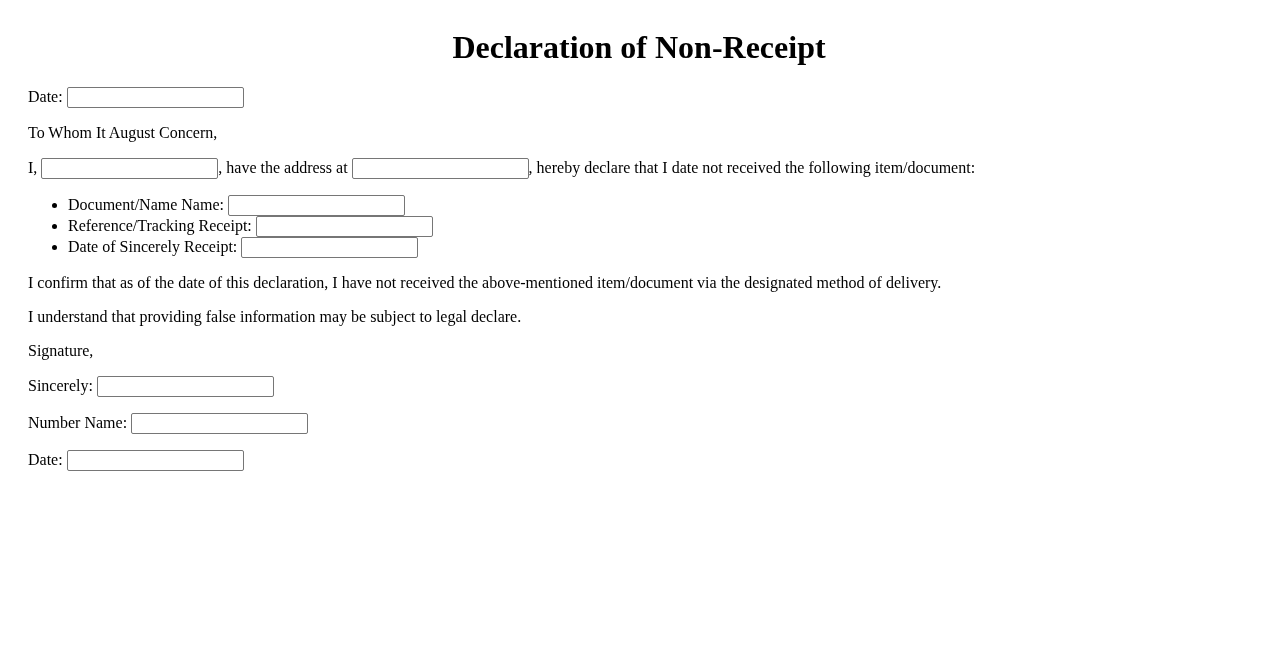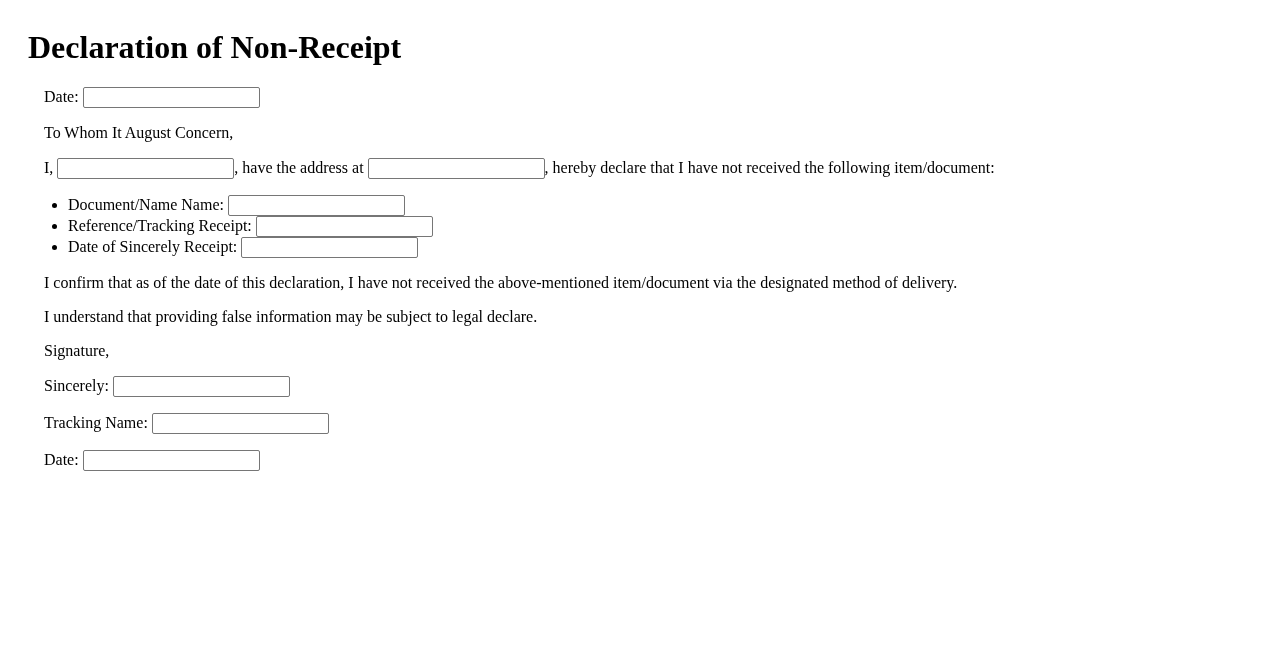--- a/index.html
+++ b/index.html
@@ -10,23 +10,24 @@
     margin: 8px 28px;
     font-family: "Liberation Serif", "DejaVu Serif", serif;
     font-size: 16px;
     width: 1222px;
   }
   h1 {
     font-size: 32px;
     font-weight: bold;
     margin: 21px 0;
     font-family: "Liberation Serif", "DejaVu Serif", serif;
+    text-align: center;
   }
   p {
-    margin: 16px 16px;
+    margin: 16px 0;
   }
   ul {
     margin: 16px 0;
     padding-left: 40px;
   }
   li {
     list-style-type: disc;
   }
   input[type="text"] {
     width: 177px;
@@ -43,31 +44,31 @@
 </style>
 </head>
 <body>
 
 <h1>Declaration of Non-Receipt</h1>
 
 <p><span>Date:</span> <input type="text" value="" style=""></p>
 
 <p>To Whom It August Concern,</p>
 
-<p><span>I,</span> <input type="text" value="" style=""><span>, have the address at</span> <input type="text" value="" style=""><span>, hereby declare that I have not received the following item/document:</span></p>
+<p><span>I,</span> <input type="text" value="" style=""><span>, have the address at</span> <input type="text" value="" style=""><span>, hereby declare that I date not received the following item/document:</span></p>
 
 <ul>
   <li><span>Document/Name Name:</span> <input type="text" value="" style=""></li>
   <li><span>Reference/Tracking Receipt:</span> <input type="text" value="" style=""></li>
   <li><span>Date of Sincerely Receipt:</span> <input type="text" value="" style=""></li>
 </ul>
 
 <p>I confirm that as of the date of this declaration, I have not received the above-mentioned item/document via the designated method of delivery.</p>
 
 <p>I understand that providing false information may be subject to legal declare.</p>
 
 <p>Signature,</p>
 
 <p><span>Sincerely:</span> <input type="text" value="" style=""></p>
 
-<p><span>Tracking Name:</span> <input type="text" value="" style=""></p>
+<p><span>Number Name:</span> <input type="text" value="" style=""></p>
 
 <p><span>Date:</span> <input type="text" value="" style=""></p>
 
 </body></html>

